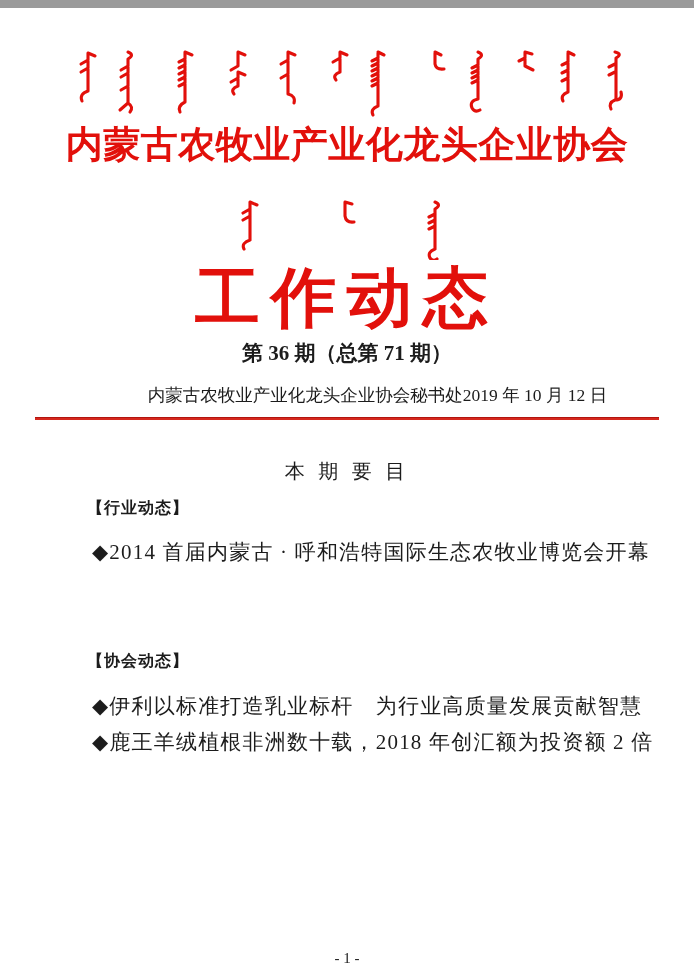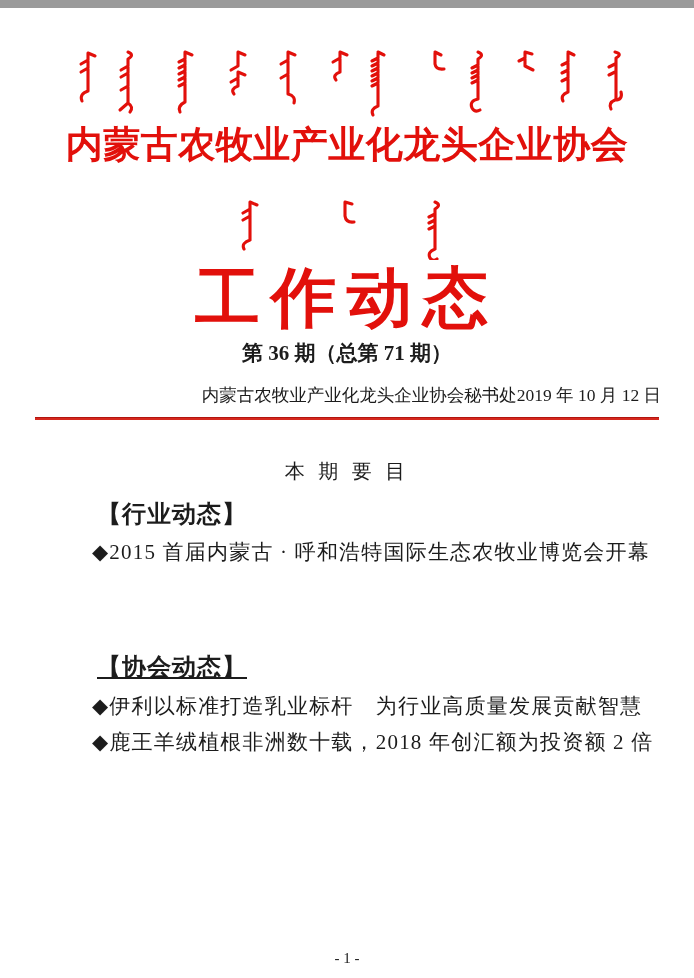--- a/index.html
+++ b/index.html
@@ -52,58 +52,58 @@
     top: 331px; left: 0; right: 0;
     text-align: center;
     font-size: 21px;
     font-weight: bold;
   }
   .publisher-row {
     position: absolute;
     top: 375px; left: 0; right: 0;
     padding: 0 33px 0 94px;
     display: flex;
-    justify-content: flex-end;
+    justify-content: center;
     font-size: 17.5px;
   }
   .red-rule {
     position: absolute;
     top: 409px; left: 35px;
     width: 624px; height: 3px;
     background: var(--rule-red, #d5281e);
     border-top: 1px solid #b21510;
   }
   .contents-heading {
     position: absolute;
     top: 450px; left: 0; right: 0;
     text-align: center;
     font-size: 20px;
     font-weight: normal;
     font-family: "Liberation Sans", "DejaVu Sans", sans-serif;
     letter-spacing: 4px;
   }
   .section-title {
     position: absolute;
-    left: 97px;
-    font-size: 24px;
+    left: 87px;
+    font-size: 16px;
     font-weight: bold;
     font-family: "Liberation Sans", "DejaVu Sans", sans-serif;
     letter-spacing: 1px;
   }
   .toc-item {
     position: absolute;
     left: 92px; right: 40px;
     font-size: 21px;
     letter-spacing: 1.2px;
     white-space: pre-wrap;
   }
   .sec1-title { top: 490px; }
   .sec1-item1 { top: 530px; }
   .sec1-item2 { top: 567px; }
-  .sec2-title { top: 643px; text-decoration: underline; }
+  .sec2-title { top: 643px; }
   .sec2-item1 { top: 684px; }
   .sec2-item2 { top: 720px; }
   .page-footer {
     position: absolute;
     top: 942px; left: 0; right: 0;
     text-align: center;
     font-size: 15px;
   }
 </style>
 </head>
@@ -171,21 +171,21 @@
   <div class="publisher-row">
     <span>内蒙古农牧业产业化龙头企业协会秘书处</span>
     <span>2019 年 10 月 12 日</span>
   </div>
 
   <div class="red-rule"></div>
 
   <div class="contents-heading">本 期 要 目</div>
 
   <div class="section-title sec1-title">【行业动态】</div>
-  <div class="toc-item sec1-item1">◆2015 首届内蒙古 · 呼和浩特国际生态农牧业博览会开幕</div>
+  <div class="toc-item sec1-item1">◆2014 首届内蒙古 · 呼和浩特国际生态农牧业博览会开幕</div>
 
   <div class="section-title sec2-title">【协会动态】</div>
   <div class="toc-item sec2-item1">◆伊利以标准打造乳业标杆　为行业高质量发展贡献智慧</div>
   <div class="toc-item sec2-item2">◆鹿王羊绒植根非洲数十载，2018 年创汇额为投资额 2 倍</div>
 
   <div class="page-footer">- 1 -</div>
 
 </div>
 
 </body></html>

